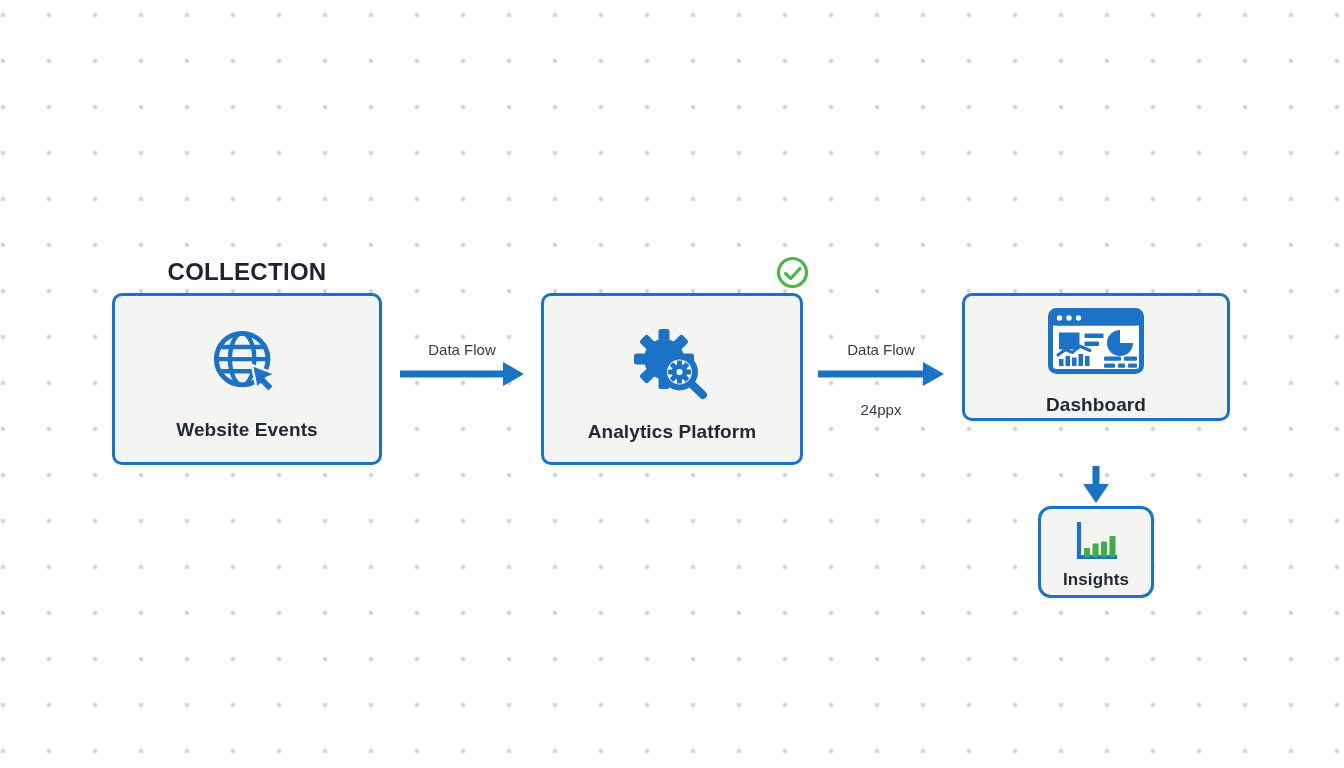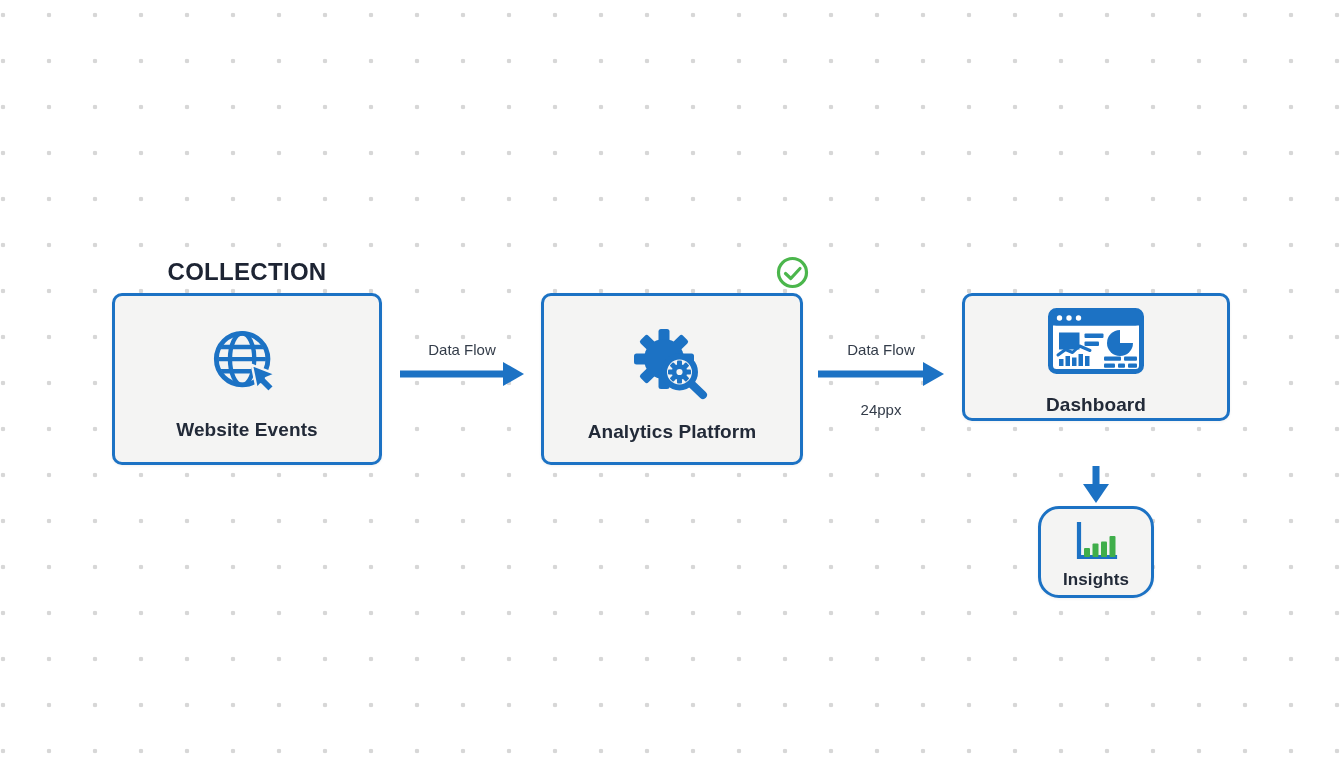--- a/index.html
+++ b/index.html
@@ -44,21 +44,21 @@
     padding-top: 10px;
   }
   .node-label {
     font-size: 19px;
     font-weight: bold;
     color: #222a38;
     letter-spacing: 0.1px;
   }
 
   .subnode {
-    border-radius: 21px;
+    border-radius: 13px;
     gap: 7px;
     padding-top: 6px;
   }
   .subnode .node-label { font-size: 17px; }
 
   .flow {
     position: absolute;
     text-align: center;
   }
   .flow-label {

